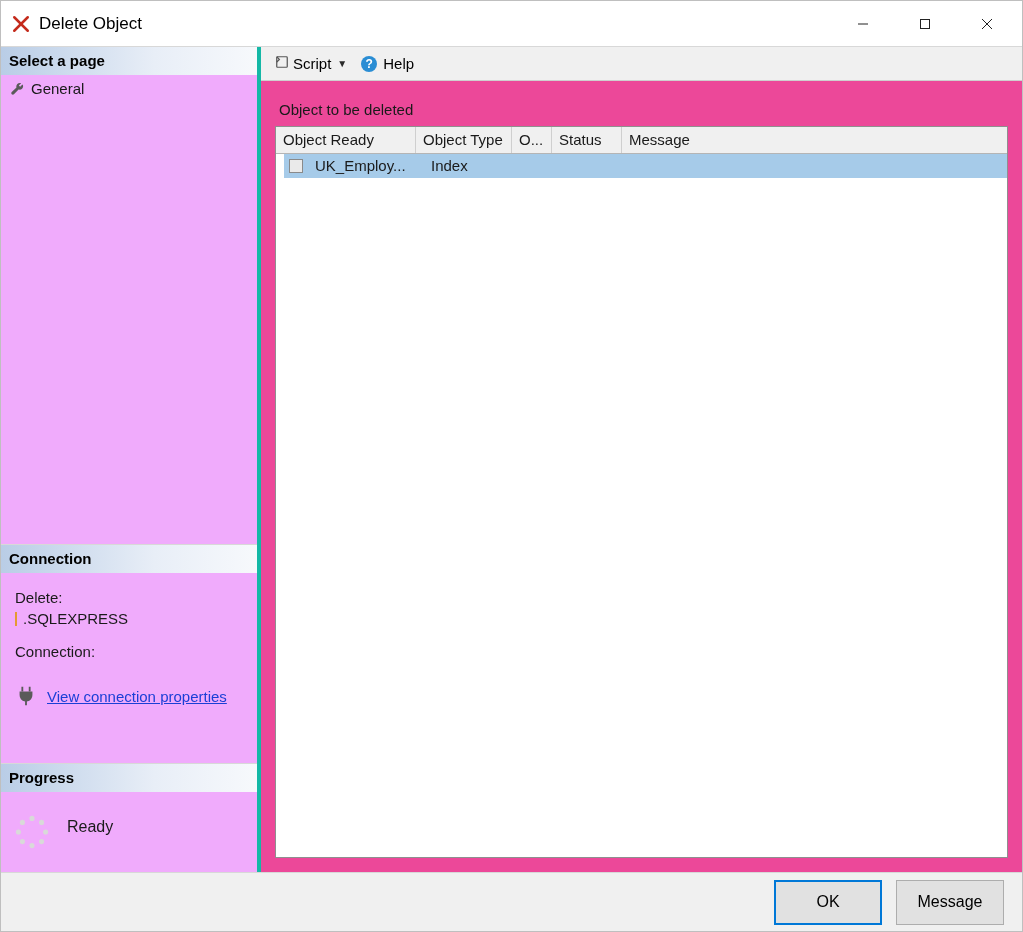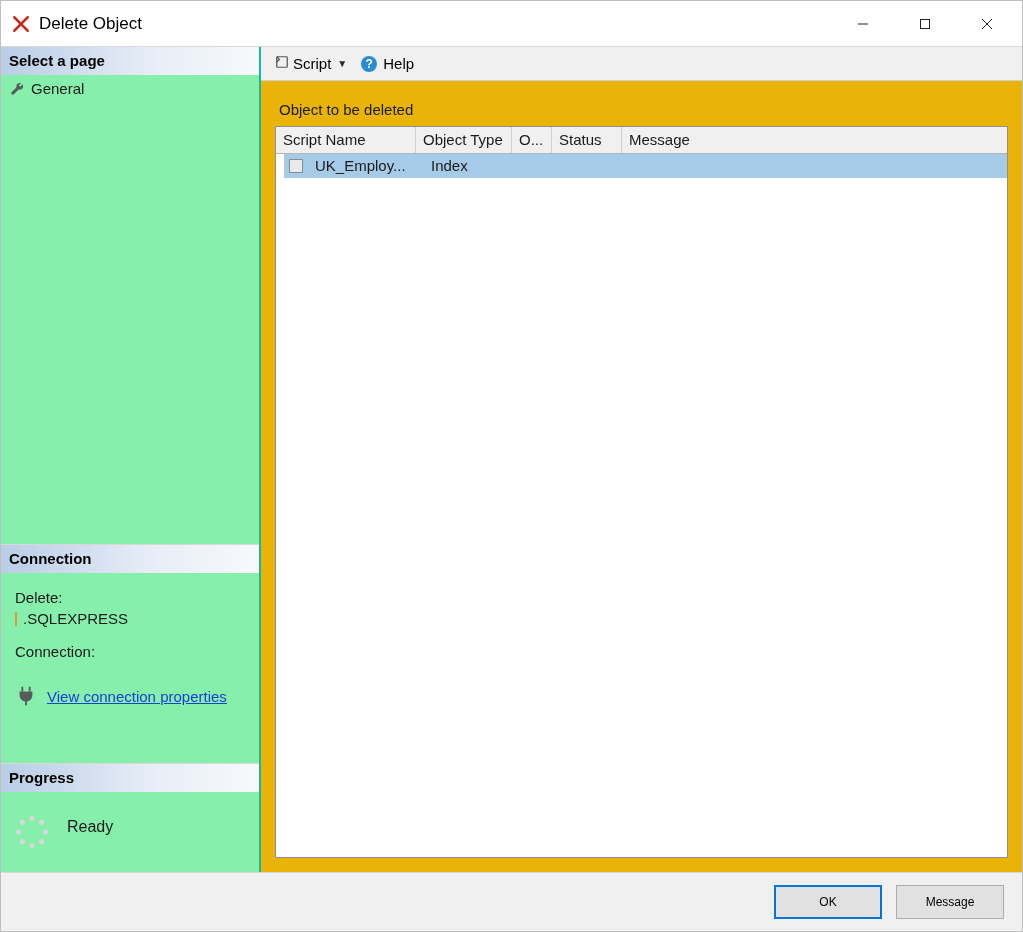--- a/index.html
+++ b/index.html
@@ -59,22 +59,22 @@
     display: flex;
     min-height: 0;
     border-bottom: 1px solid #d8d8d8;
   }
   
   .sidebar {
     width: 260px;
     min-width: 260px;
     display: flex;
     flex-direction: column;
-    border-right: 2px solid #14b8a6;
-    background: #86efac;
+    border-right: 4px solid #14b8a6;
+    background: #f0abfc;
   }
   .section-header {
     background: linear-gradient(to right, #b9cde6 0%, #e8eef7 60%, #f7f9fc 100%);
     font-weight: 700;
     font-size: 15px;
     padding: 5px 8px 6px 8px;
     color: #000;
     border-top: 1px solid #d8d8d8;
   }
   .section-header.first { border-top: none; }
@@ -137,21 +137,21 @@
     width: 34px; height: 34px;
     color: #d9d9d9;
   }
   .progress-text { font-size: 16px; padding-bottom: 10px; }
 
   
   .mainpanel {
     flex: 1;
     display: flex;
     flex-direction: column;
-    background: #eab308;
+    background: #ec4899;
   }
   .toolbar {
     height: 34px;
     display: flex;
     align-items: center;
     padding: 0 10px;
     gap: 6px;
     border-bottom: 1px solid #cfcfcf;
     background: #f0f0f0;
     font-size: 15px;
@@ -251,23 +251,23 @@
   .footer {
     height: 58px;
     display: flex;
     align-items: center;
     justify-content: flex-end;
     gap: 14px;
     padding: 0 18px;
     background: #f0f0f0;
   }
   .footer button {
-    height: 34px;
+    height: 45px;
     width: 108px;
-    font-size: 12px;
+    font-size: 16px;
     font-family: inherit;
     background: #e1e1e1;
     border: 1px solid #adadad;
   }
   .footer button.primary {
     border: 2px solid #0078d7;
     background: #e1e1e1;
   }
 </style>
 </head>
@@ -374,21 +374,21 @@
         <span class="tb-item">
           <span class="help-icon">?</span>
           <span>Help</span>
         </span>
       </div>
 
       <div class="content-area">
         <div class="section-title">Object to be deleted</div>
         <div class="grid-wrap">
           <div class="grid-head">
-            <div class="gh col-name">Script Name</div>
+            <div class="gh col-name">Object Ready</div>
             <div class="gh col-type">Object Type</div>
             <div class="gh col-owner">O...</div>
             <div class="gh col-status">Status</div>
             <div class="gh col-msg">Message</div>
           </div>
           <div class="grid-body">
             <div class="grow selected">
               <span class="gc gc-indent">
                   <span class="row-handle"></span>
                 </span>

